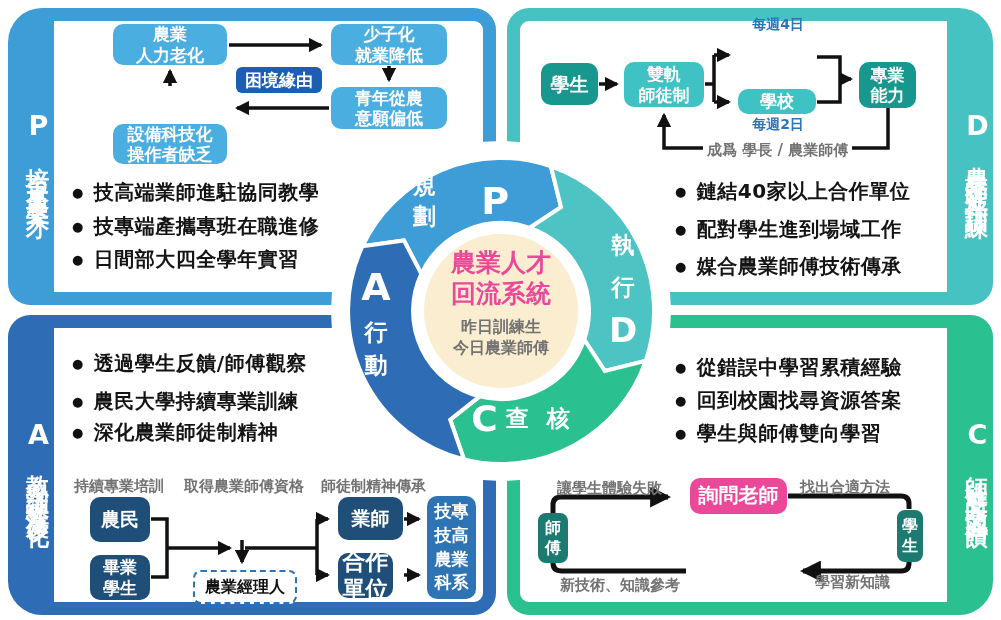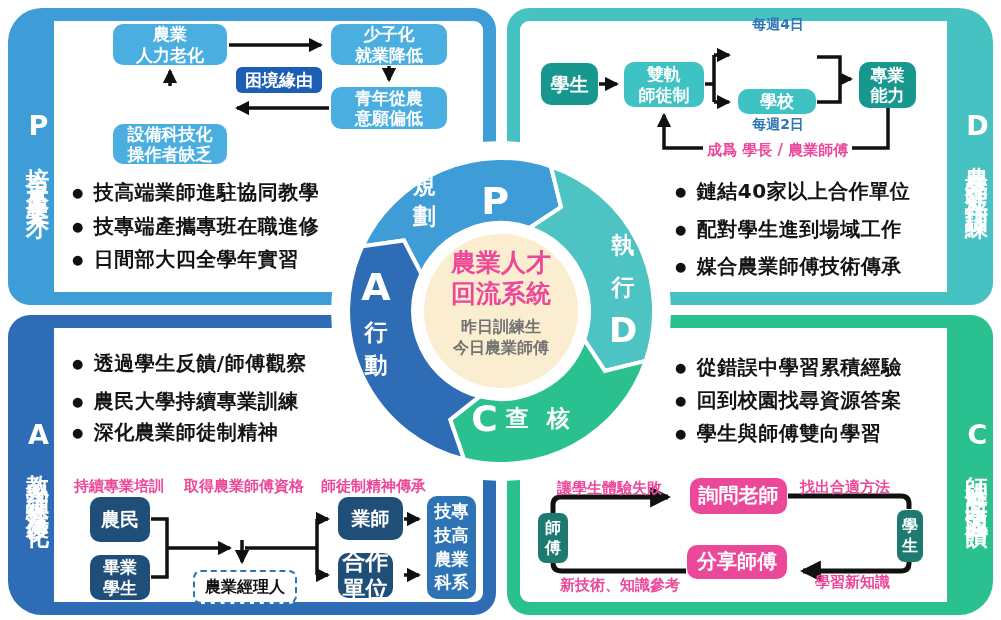--- a/index.html
+++ b/index.html
@@ -27,21 +27,21 @@
   .c-ltblue{background:#4BAEE0;}
   .c-cause{background:#1C5EB4;border-radius:6px;}
   .c-teal{background:#3FC2C4;}
   .c-dteal{background:#18978F;}
   .c-navy{background:#1F4E79;}
   .c-blue{background:#2E74B5;}
   .c-green{background:#ec4899;}
   .c-dgreen{background:#1C7A70;border-radius:8px;}
   .c-manager{background:#fff;border:2px dashed #2E74B5;color:#111;border-radius:8px;}
   
-  .rlab{position:absolute;z-index:3;color:#ec4899;font-weight:bold;font-size:15px;
+  .rlab{position:absolute;z-index:3;color:#737373;font-weight:bold;font-size:15px;
         white-space:nowrap;text-align:center;}
   .rlab.onwhite{background:#fff;padding:0 4px;}
   .blab{position:absolute;z-index:3;color:#2E75B6;font-weight:bold;font-size:14px;
         white-space:nowrap;text-align:center;}
   
   .brow{position:absolute;z-index:3;display:flex;align-items:center;gap:10px;height:26px;
         font-size:20px;font-weight:bold;color:#141414;letter-spacing:0.5px;white-space:nowrap;}
   .brow .dot{font-size:13px;line-height:1;color:#111;}
   
   .arrows{position:absolute;left:0;top:0;z-index:2;}
@@ -204,21 +204,20 @@
     </div>
   <div class="rlab" style="left:557px;top:479px;">讓學生體驗失敗</div>
   <div class="rlab" style="left:800px;top:478px;">找出合適方法</div>
   <div class="rlab" style="left:560px;top:576px;">新技術、知識參考</div>
   <div class="rlab" style="left:815px;top:573px;">學習新知識</div>
   <div class="bx c-dgreen" style="left:538px;top:513px;width:30px;height:50px;font-size:16px;line-height:1.25;">師
 傅</div>
   <div class="bx c-dgreen" style="left:897px;top:510px;width:26px;height:52px;font-size:16px;line-height:1.25;">學
 生</div>
   <div class="bx c-green" style="left:690px;top:478px;width:97px;height:36px;font-size:20px;">詢問老師</div>
-  <div class="bx c-green" style="left:687px;top:545px;width:100px;height:34px;font-size:20px;">分享師傅</div>
 
   <svg class="ring" viewBox="-170 -170 340 340">
     <circle r="170" fill="#ffffff"></circle>
     <path d="M-138.6,-64.7 A153,153 0 0 1 49.9,-144.7 L60,-103.9 L28.7,-83.2 A88,88 0 0 0 -79.7,-37.2 L-97.1,-70.6 Z" fill="#3E9DD6" stroke="#fff" stroke-width="4"></path>
     <path d="M49.9,-144.7 A153,153 0 0 1 144.7,49.9 L103.9,60 L83.2,28.7 A88,88 0 0 0 28.7,-83.2 L60,-103.9 Z" fill="#4EC3C4" stroke="#fff" stroke-width="4"></path>
     <path d="M144.7,49.9 A153,153 0 0 1 -37,148.4 L-50.8,108.7 L-21.3,85.4 A88,88 0 0 0 83.2,28.7 L103.9,60 Z" fill="#2BC08F" stroke="#fff" stroke-width="4"></path>
     <path d="M-37,148.4 A153,153 0 0 1 -138.6,-64.7 L-97.1,-70.6 L-79.7,-37.2 A88,88 0 0 0 -21.3,85.4 L-50.8,108.7 Z" fill="#2E6DB5" stroke="#fff" stroke-width="4"></path>
     <circle r="77" fill="#FAEDD0"></circle>
   </svg>
 

